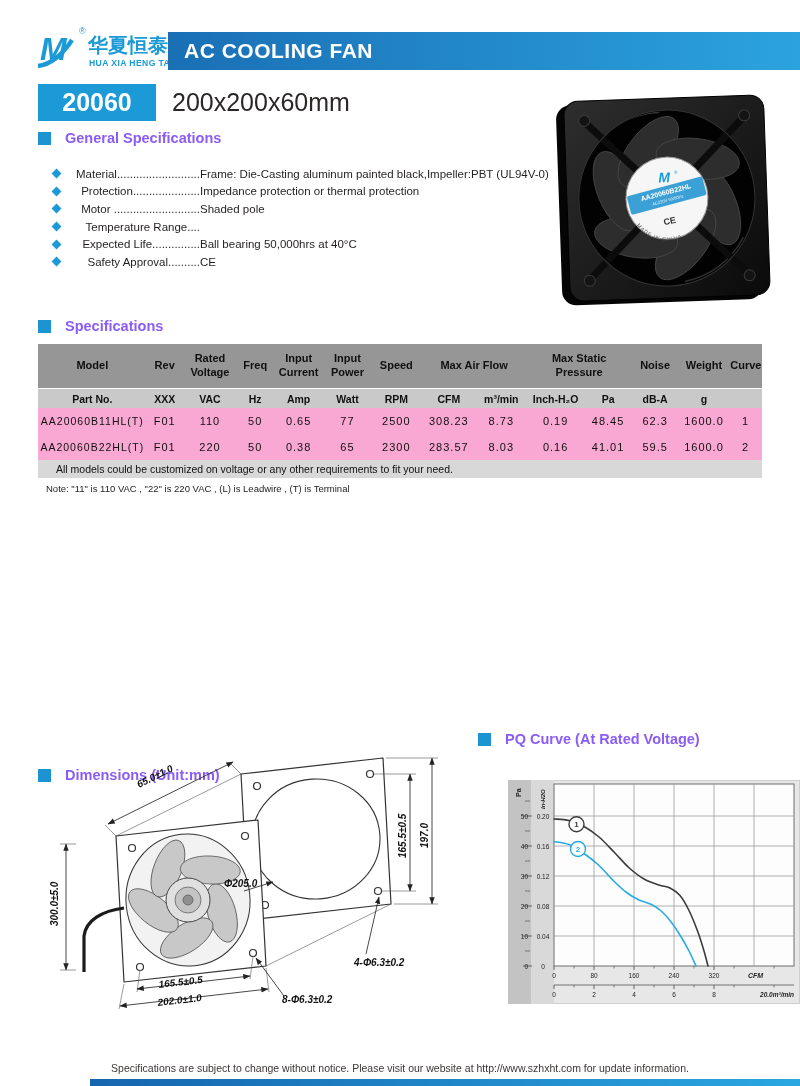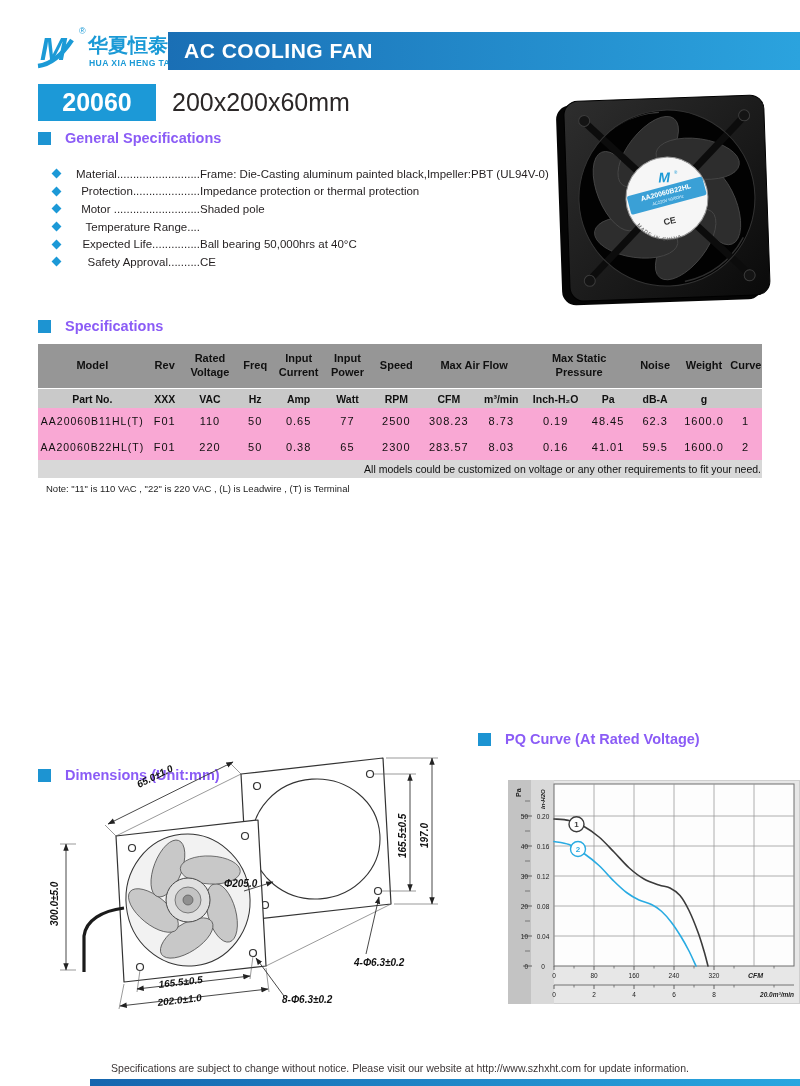--- a/index.html
+++ b/index.html
@@ -32,21 +32,21 @@
   .fan-photo{position:absolute;left:542px;top:90px;}
 
   
   .spec-table-wrap{position:absolute;left:38px;top:344px;width:724px;}
   table.spec{width:100%;border-collapse:collapse;table-layout:fixed;}
   table.spec th,table.spec td{text-align:center;vertical-align:middle;padding:0 1px;}
   table.spec thead tr.groups th{background:#969696;height:44px;font-size:11px;font-weight:600;color:#101010;line-height:1.25;}
   table.spec thead tr.units th{background:#c9c9c9;height:19px;font-size:10.5px;font-weight:600;color:#101010;border-top:1px solid #fff;}
   table.spec tbody td{background:#f9a8d4;height:26px;font-size:11px;letter-spacing:1px;color:#101010;}
   table.spec tbody td.partno{font-size:10.5px;letter-spacing:1px;}
-  table.spec tr.note-row td{background:#d8d8d8;height:18px;text-align:right;padding-left:18px;font-size:10.5px;letter-spacing:0;}
+  table.spec tr.note-row td{background:#d8d8d8;height:18px;text-align:left;padding-left:18px;font-size:10.5px;letter-spacing:0;}
   .tbl-footnote{margin-top:5px;padding-left:8px;font-size:9.5px;color:#1d1d1d;}
 
   .dim-svg{position:absolute;left:36px;top:748px;}
   .chart{position:absolute;left:508px;top:780px;}
 
   .footer-note{position:absolute;top:1062px;left:0;width:100%;text-align:center;
     font-size:10.5px;color:#3c3636;}
   .bottom-bar{position:absolute;left:90px;right:0;bottom:0;height:7px;
     background:linear-gradient(90deg,#1565ae,#2aa7e0);}
 

